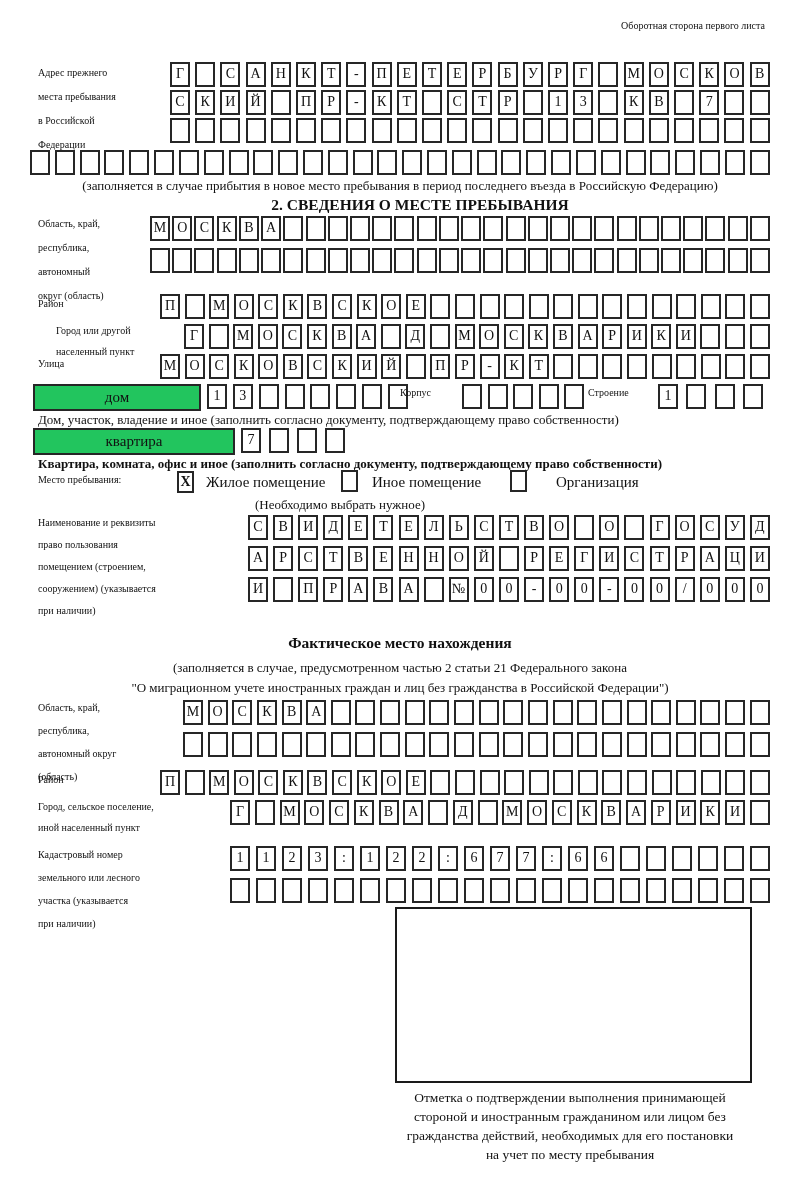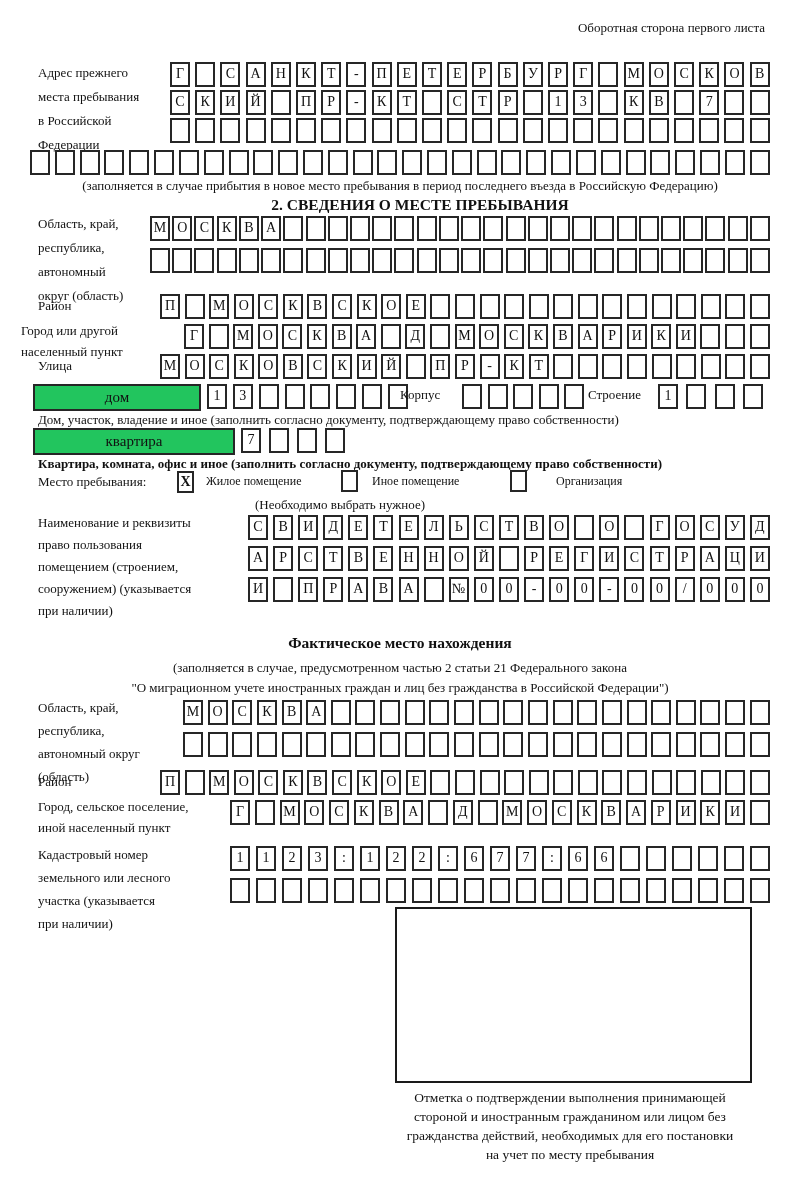--- a/index.html
+++ b/index.html
@@ -1,30 +1,30 @@
 <!DOCTYPE html>
 <html><head>
 <meta charset="utf-8">
 <style>
   html,body{margin:0;padding:0;background:#fff;}
   .page{position:relative;width:800px;height:1180px;background:#ffffff;overflow:hidden;
         font-family:"Liberation Serif", serif;color:#111;}
-  .lbl{position:absolute;font-size:13px;white-space:nowrap;}
+  .lbl{position:absolute;font-size:10px;white-space:nowrap;}
   .lines div{white-space:nowrap;}
   .note{position:absolute;font-size:13px;white-space:nowrap;}
   .center{left:0;width:800px;text-align:center;white-space:normal;}
   .h{position:absolute;font-weight:bold;font-size:15.5px;}
   .cellrow{position:absolute;display:flex;justify-content:space-between;height:26px;}
   .cell{box-sizing:border-box;flex:0 0 auto;width:20px;height:25px;border:2px solid #262626;
         font-size:14px;line-height:20px;text-align:center;background:#fff;}
   .bigbox{position:absolute;box-sizing:border-box;height:27px;border:2px solid #262626;
         font-size:15px;text-align:center;line-height:23px;background:#22c55e;}
   .cb{position:absolute;box-sizing:border-box;width:17px;height:22px;border:2px solid #262626;
         font-size:14px;font-weight:bold;text-align:center;line-height:18px;background:#fff;}
-  .optlbl{position:absolute;font-size:12px;white-space:nowrap;}
+  .optlbl{position:absolute;font-size:15px;white-space:nowrap;}
   .stamp{position:absolute;box-sizing:border-box;border:2px solid #1a1a1a;background:#fff;}
   .cap{position:absolute;font-size:13.5px;text-align:center;}
   .cap div{white-space:nowrap;}
 </style>
 </head>
 <body>
 
 <div class="page">
 
   <div class="lbl" style="top:20px;right:35px;">Оборотная сторона первого листа</div>
@@ -238,21 +238,21 @@
       <span class="cell"></span>
       <span class="cell"></span>
       <span class="cell"></span>
       <span class="cell"></span>
       <span class="cell"></span>
       <span class="cell"></span>
       <span class="cell"></span>
       <span class="cell"></span>
     </div>
 
-  <div class="lbl lines" style="left:21px;top:320px;line-height:21px;">
+  <div class="lbl lines" style="left:56px;top:320px;line-height:21px;">
       <div>Город или другой</div>
       <div>населенный пункт</div>
     </div>
   <div class="cellrow" style="left:184px;top:324px;width:586px;">
       <span class="cell">Г</span>
       <span class="cell"></span>
       <span class="cell">М</span>
       <span class="cell">О</span>
       <span class="cell">С</span>
       <span class="cell">К</span>

